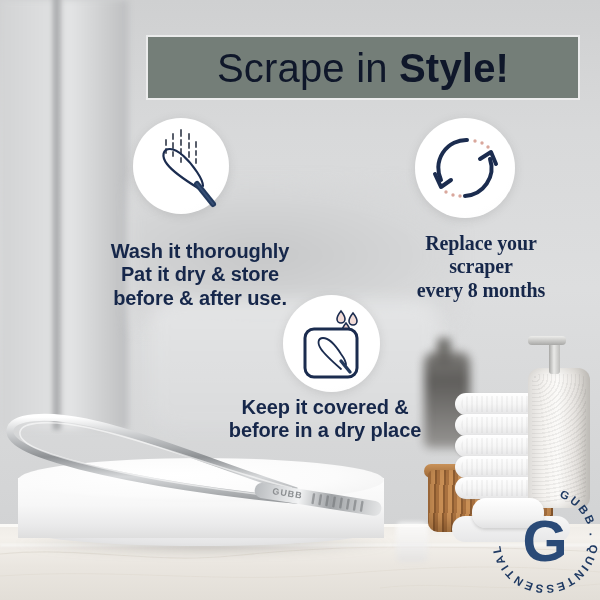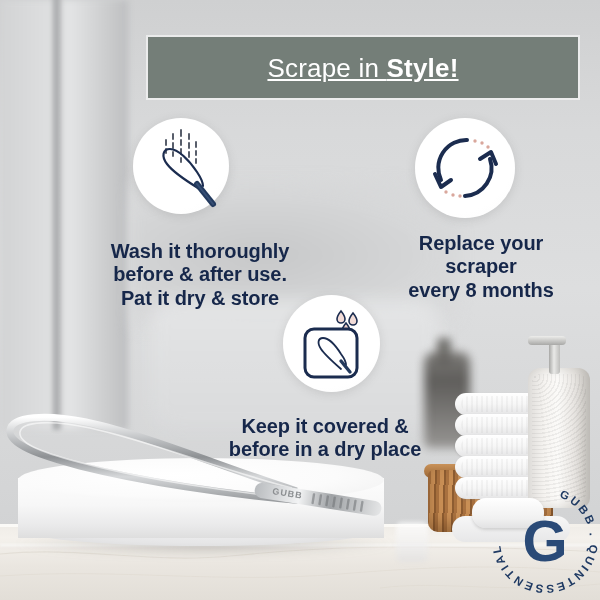--- a/index.html
+++ b/index.html
@@ -150,42 +150,41 @@
   }
 
   
   .banner{
     position:absolute;left:148px;top:37px;width:430px;height:61px;
     background:#747e78;
     box-shadow:0 0 0 2px rgba(255,255,255,.55);
     display:flex;align-items:center;justify-content:center;
   }
   .banner-text{
-    color:#ffffff;font-size:26px;line-height:1;letter-spacing:.2px;
+    color:#0f172a;font-size:40px;line-height:1;letter-spacing:.2px;
     white-space:nowrap;
-    text-decoration:underline;
   }
   .banner-text .b{font-weight:bold;}
 
   .icon-circle{
     position:absolute;border-radius:50%;
     background:radial-gradient(circle at 40% 35%,#ffffff 0%,#ffffff 68%,#fbfbfb 100%);
     box-shadow:0 2px 10px rgba(120,120,120,.22);
   }
   #circle1{left:133px;top:118px;width:96px;height:96px;}
   #circle2{left:415px;top:118px;width:100px;height:100px;}
   #circle3{left:283px;top:295px;width:97px;height:97px;}
 
   .caption{
     position:absolute;text-align:center;color:#16274a;
     font-weight:bold;font-size:20px;line-height:1.17;letter-spacing:-.1px;
   }
   #cap1{left:60px;top:240px;width:280px;}
-  #cap2{left:366px;top:232px;width:230px;}
-  #cap3{left:200px;top:415px;width:250px;}
+  #cap2{left:366px;top:232px;width:230px;font-family:Liberation Serif, serif;}
+  #cap3{left:200px;top:396px;width:250px;}
   .caption span{display:block;}
 
   
   .watermark{position:absolute;left:487px;top:482px;width:116px;height:116px;}
   .wm-letter{
     position:absolute;left:0;top:0;width:116px;height:116px;
     display:flex;align-items:center;justify-content:center;
     font-size:58px;font-weight:bold;color:#2a4a77;
     letter-spacing:0;
   }
@@ -309,22 +308,22 @@
 
       <path d="M65 70 C52 62,40 54,34 46 C28 38,30 31,37 31
                C45 31,56 42,64 54 C68 60,70 65,70 68" fill="none" stroke="#1b2c4f" stroke-width="2.2" stroke-linecap="round"></path>
 
       <path d="M64 66 L80 86" stroke="#233a5e" stroke-width="6" stroke-linecap="round"></path>
       <path d="M64 66 L80 86" stroke="#3f587f" stroke-width="2" stroke-linecap="round" opacity=".7"></path>
     </svg>
   </div>
   <div class="caption" id="cap1">
     <span>Wash it thoroughly</span>
+    <span>Pat it dry &amp; store</span>
     <span>before &amp; after use.</span>
-    <span>Pat it dry &amp; store</span>
   </div>
 
   <div class="icon-circle" id="circle2">
     <svg viewBox="0 0 100 100" width="100" height="100">
 
       <path d="M52 22 A28 28 0 0 0 26 62" fill="none" stroke="#1b2c4f" stroke-width="4" stroke-linecap="round"></path>
       <path d="M20 56 L26 69 L36 62" fill="none" stroke="#1b2c4f" stroke-width="4" stroke-linecap="round" stroke-linejoin="round"></path>
 
       <path d="M50 78 A28 28 0 0 0 75 41" fill="none" stroke="#1b2c4f" stroke-width="4" stroke-linecap="round"></path>
       <path d="M65 41 L76 34 L81 46" fill="none" stroke="#1b2c4f" stroke-width="4" stroke-linecap="round" stroke-linejoin="round"></path>

